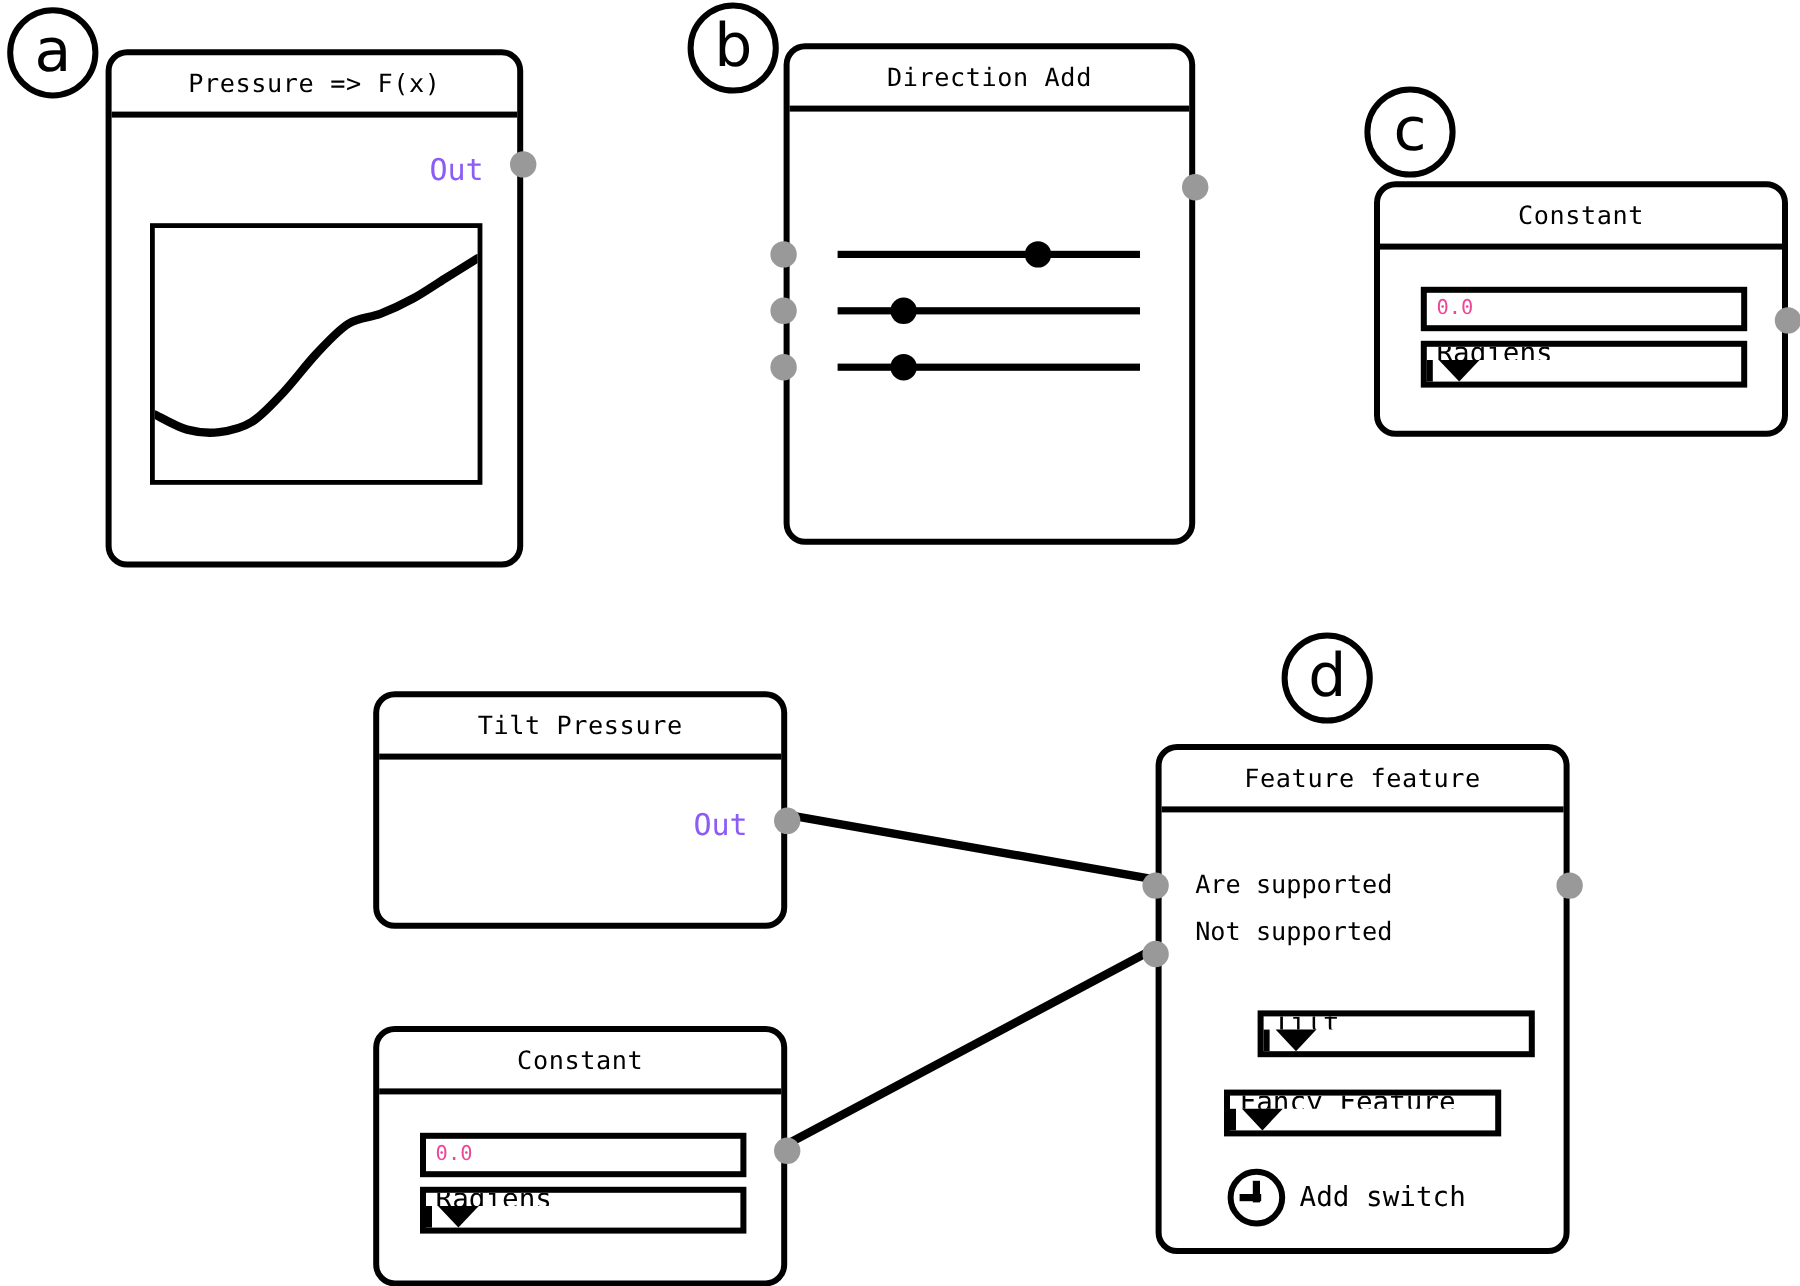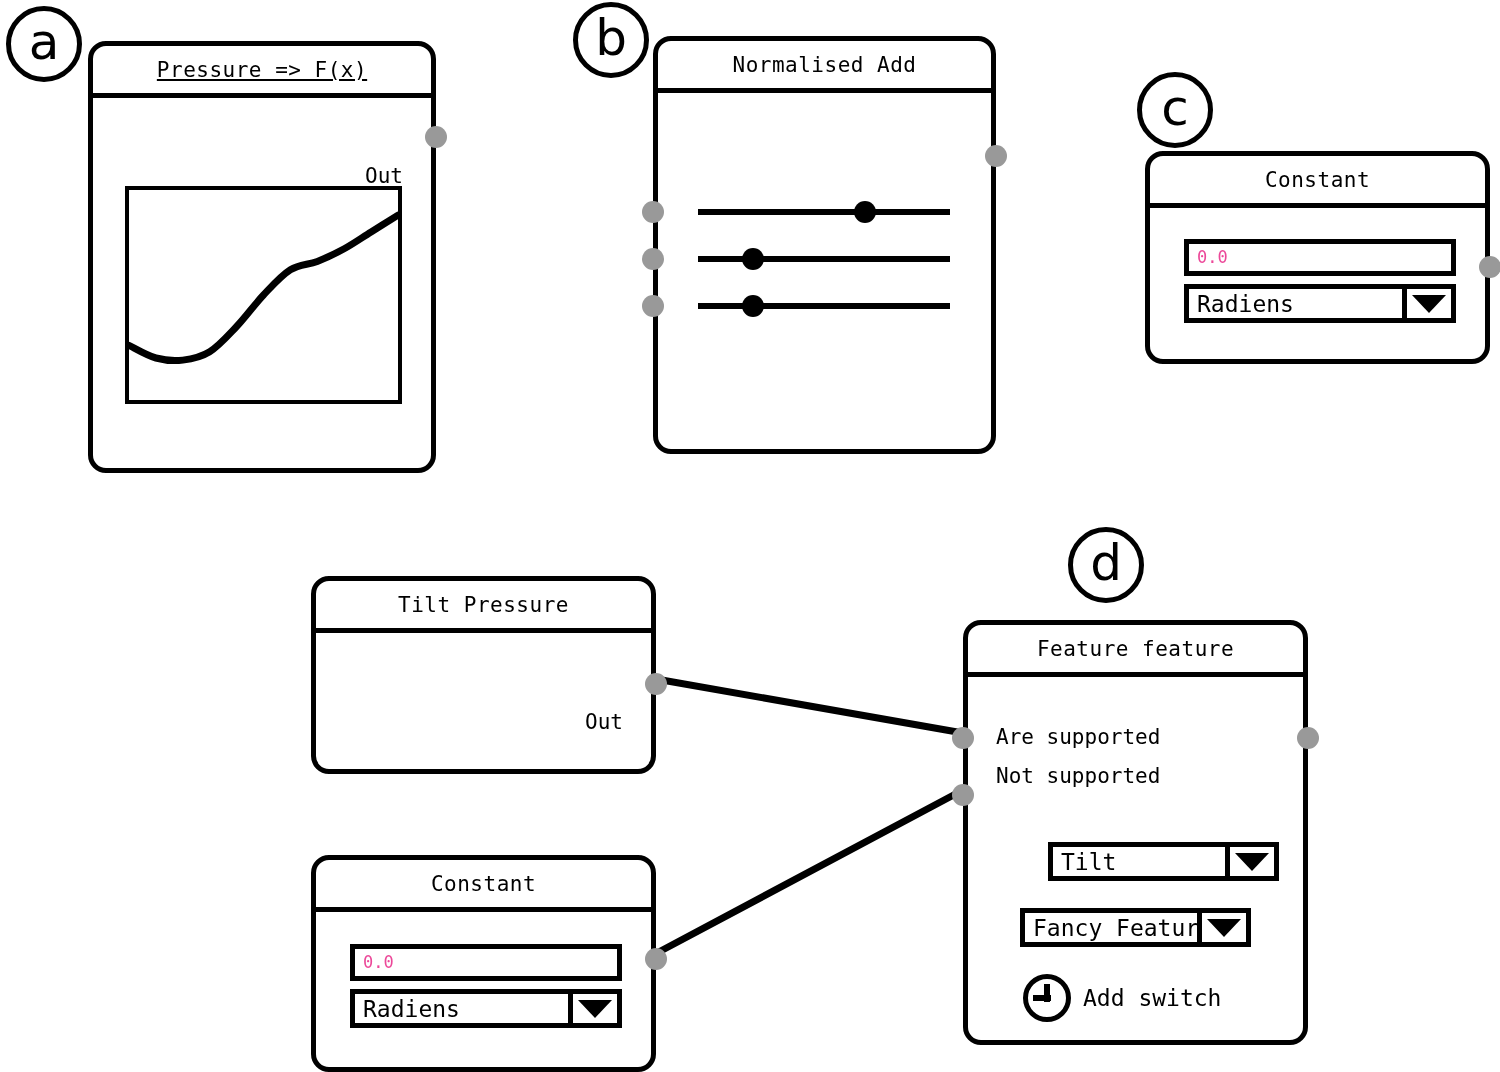--- a/index.html
+++ b/index.html
@@ -59,25 +59,24 @@
   .port {
     position: absolute;
     width: 22px;
     height: 22px;
     border-radius: 50%;
     background: #999999;
     z-index: 6;
   }
   .port-label {
     position: absolute;
-    font-size: 21px;
-    color: #000000;
+    font-size: 25px;
+    color: #8b5cf6;
     white-space: nowrap;
     z-index: 5;
-    margin-top: 37px;
   }
 
   
   .graph-box {
     position: absolute;
     box-sizing: border-box;
     border: 4px solid #000000;
     background: #ffffff;
   }
   .graph-box svg { display: block; }
@@ -121,20 +120,21 @@
   }
 
   
   .dropdown {
     position: absolute;
     box-sizing: border-box;
     border: 5px solid #000000;
     background: #ffffff;
     display: flex;
     align-items: stretch;
+    flex-direction: column;
   }
   .dropdown-value {
     flex: 1 1 auto;
     display: flex;
     align-items: center;
     padding-left: 8px;
     font-size: 23px;
     color: #000000;
     white-space: nowrap;
     overflow: hidden;
@@ -229,21 +229,21 @@
 
   <svg id="wires" viewBox="0 0 1500 1072" xmlns="http://www.w3.org/2000/svg">
     <line x1="656" y1="679" x2="963" y2="733" stroke="#000000" stroke-width="7" stroke-linecap="round"></line>
     <line x1="655" y1="954" x2="963" y2="790" stroke="#000000" stroke-width="7" stroke-linecap="round"></line>
   </svg>
 
   <div class="panel-badge" style="left:6px; top:6px;">
     <span>a</span>
   </div>
 
-  <div class="node" id="node-pressure" style="left:88px; top:41px; width:348px; height:432px;text-decoration:underline;">
+  <div class="node" id="node-pressure" style="left:88px; top:41px; width:348px; height:432px;">
     <div class="node-header">
       <div class="node-title">Pressure =&gt; F(x)</div>
     </div>
     <div class="node-body">
       <div class="port-label" style="right:28px; top:29px;">Out</div>
       <div class="port" style="right:-16px; top:28px;"></div>
 
       <div class="graph-box" style="left:32px; top:88px; width:277px; height:218px;">
         <svg width="269" height="210" viewBox="0 0 269 210">
           <path d="M 0.0 155.4 C 4.5 157.5, 17.9 165.6, 26.9 168.0 C 35.9 170.4, 44.8 171.2, 53.8 170.1 C 62.8 169.0, 71.7 167.3, 80.7 161.7 C 89.7 156.1, 98.6 145.9, 107.6 136.5 C 116.6 127.0, 125.5 114.5, 134.5 105.0 C 143.5 95.5, 152.4 85.4, 161.4 79.8 C 170.4 74.2, 179.3 74.9, 188.3 71.4 C 197.3 67.9, 206.2 63.7, 215.2 58.8 C 224.2 53.9, 233.1 47.6, 242.1 42.0 C 251.1 36.4, 264.5 28.0, 269.0 25.2" fill="none" stroke="#000000" stroke-width="7" stroke-linecap="round" stroke-linejoin="round"></path>
@@ -251,21 +251,21 @@
       </div>
     </div>
   </div>
 
   <div class="panel-badge" style="left:573px; top:2px;">
     <span>b</span>
   </div>
 
   <div class="node" id="node-normalised-add" style="left:653px; top:36px; width:343px; height:418px;">
     <div class="node-header">
-      <div class="node-title">Normalised Add</div>
+      <div class="node-title">Direction Add</div>
     </div>
     <div class="node-body">
 
       <div class="port" style="right:-16px; top:52px;"></div>
 
       <div class="port" style="left:-16px; top:108px;"></div>
       <div class="port" style="left:-16px; top:155px;"></div>
       <div class="port" style="left:-16px; top:202px;"></div>
 
       <div class="slider" style="left:40px; top:108px; width:252px;">

